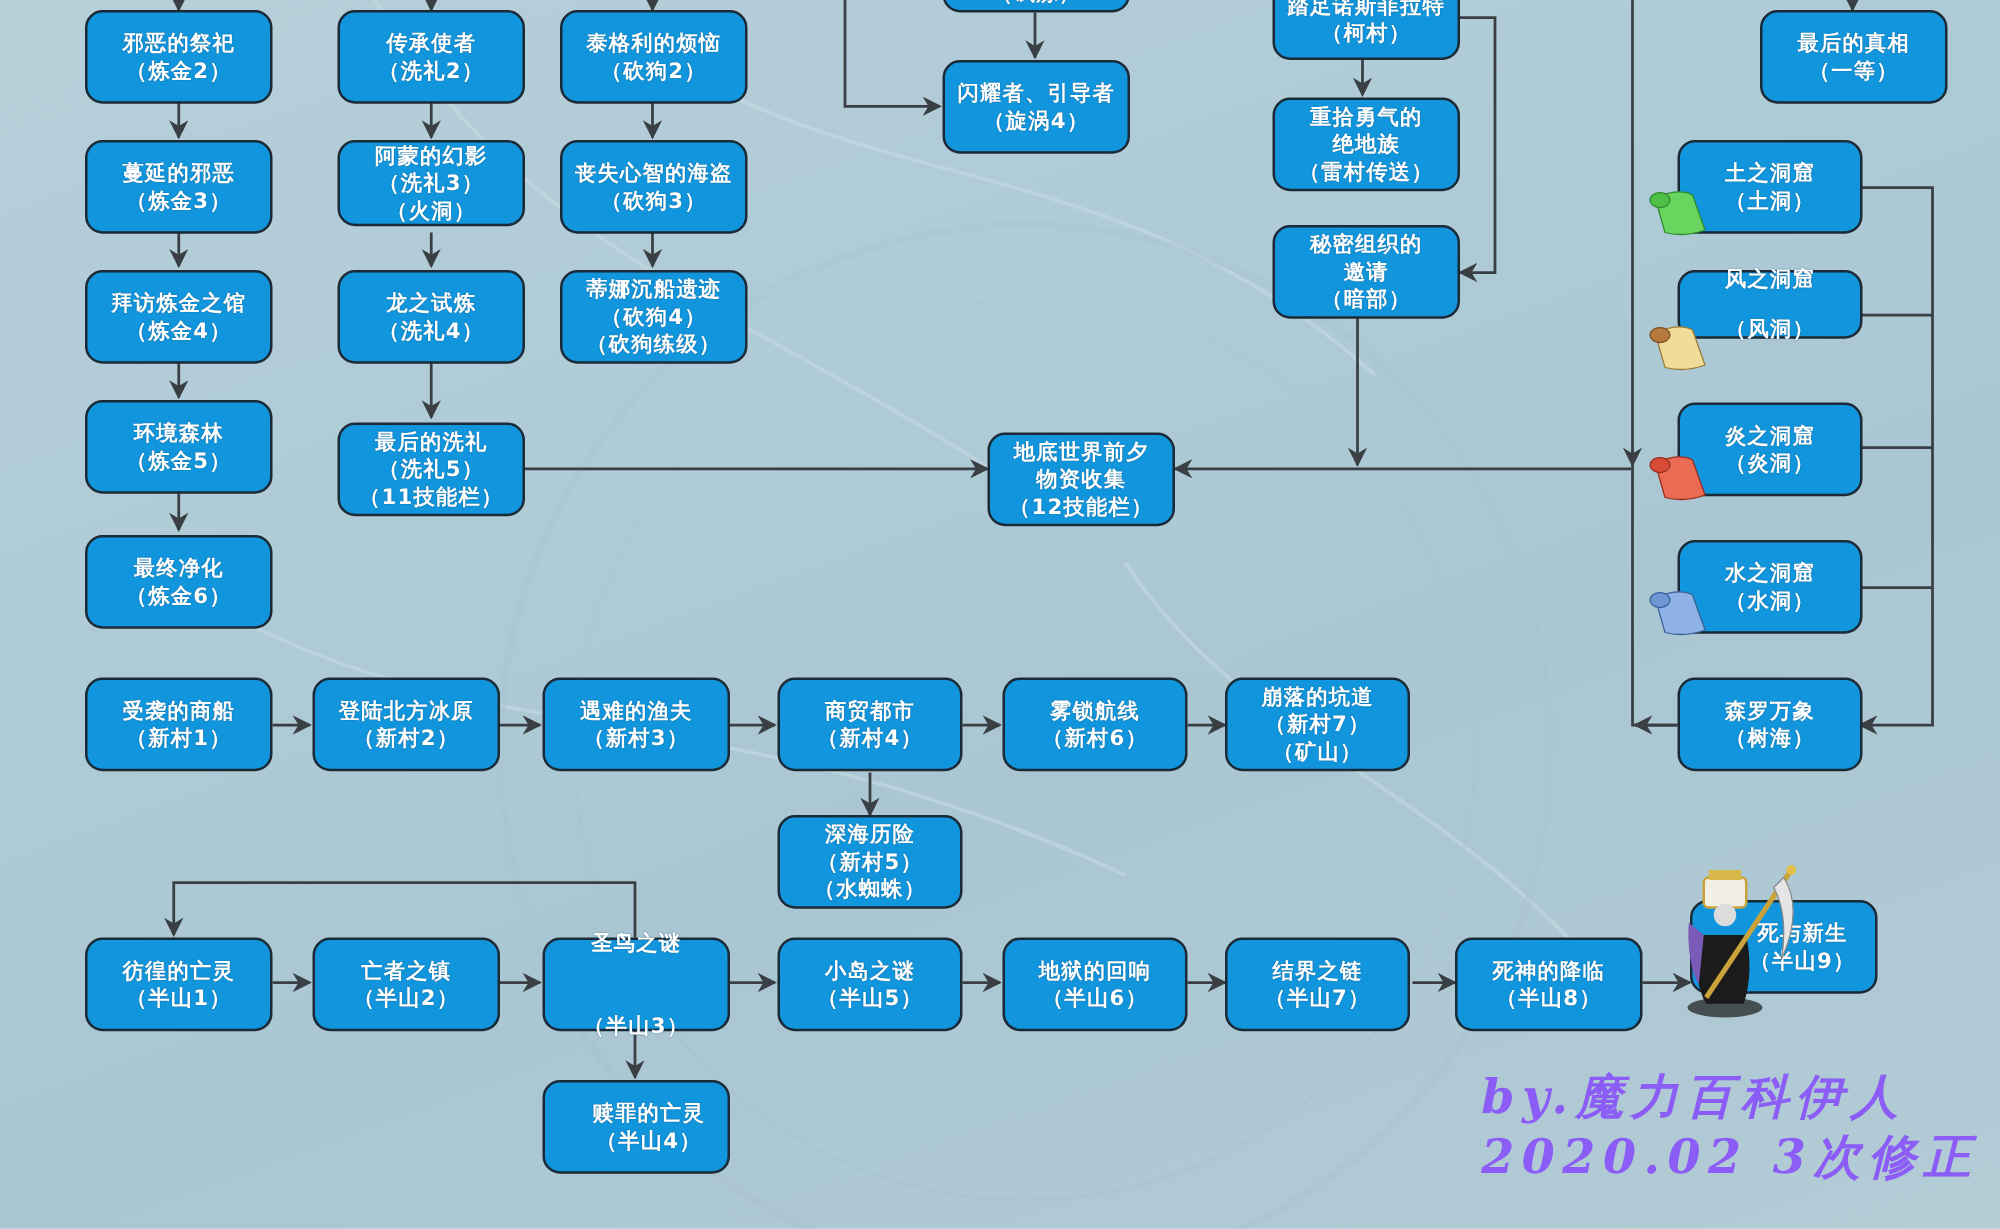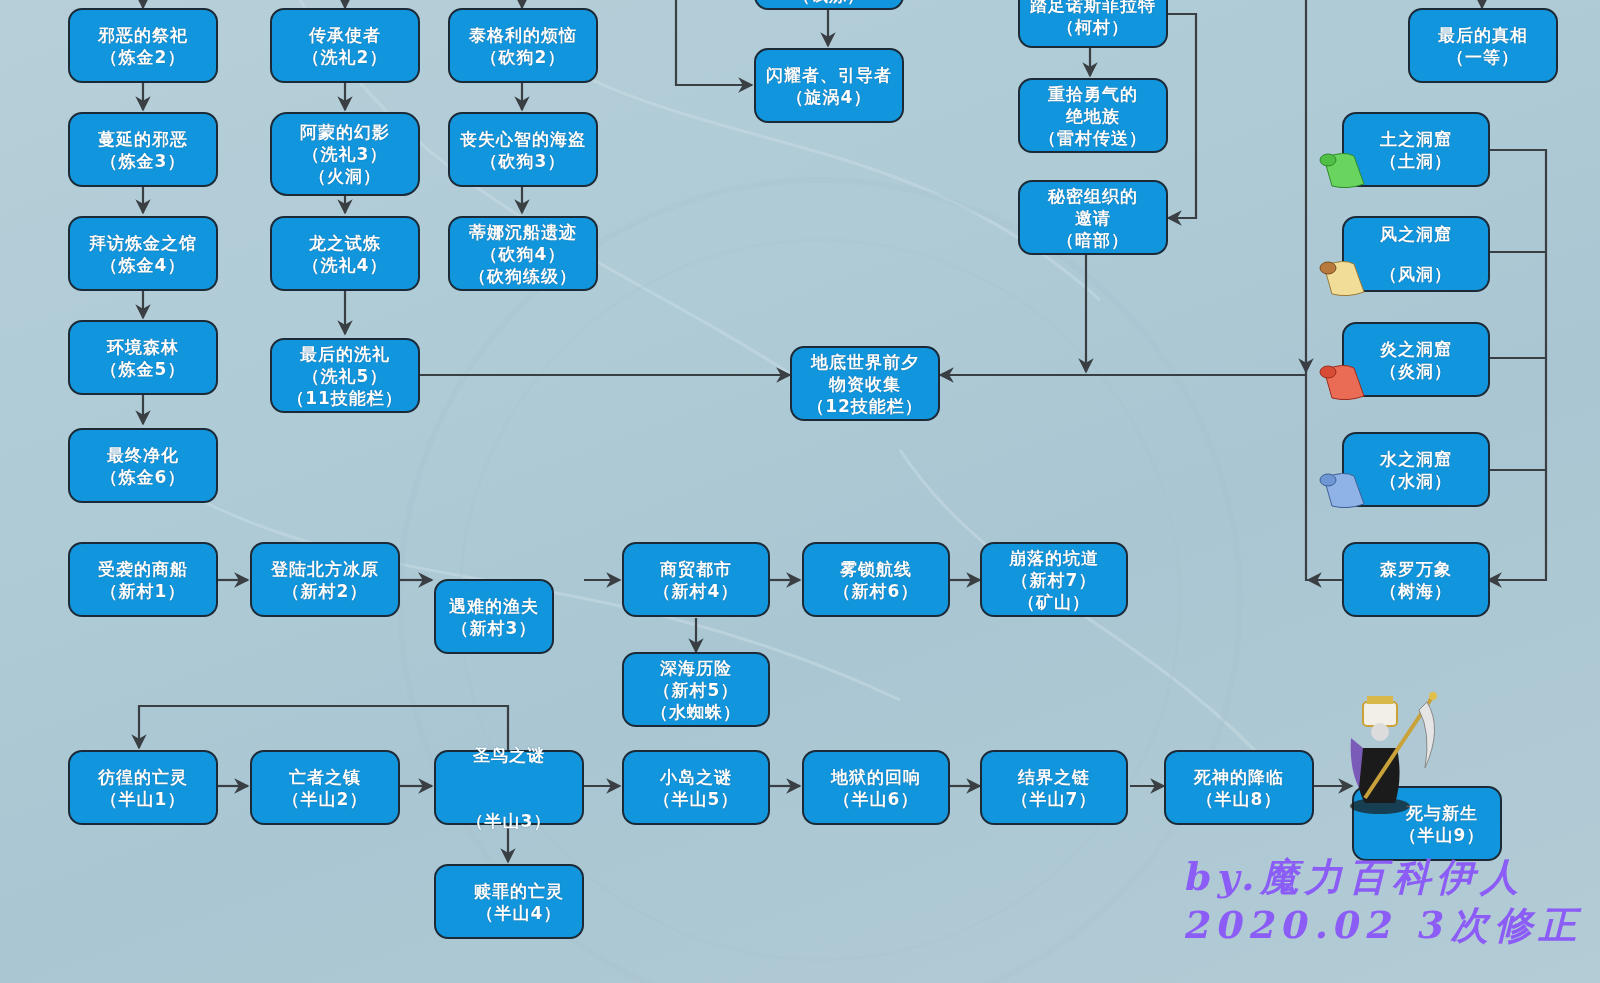--- a/index.html
+++ b/index.html
@@ -119,21 +119,21 @@
 </div>
 <div class="node" style="left:68px;top:428px;width:150px;height:75px;">
   <span>最终净化</span>
   <span>（炼金6）</span>
 </div>
 
 <div class="node" style="left:270px;top:8px;width:150px;height:75px;">
   <span>传承使者</span>
   <span>（洗礼2）</span>
 </div>
-<div class="node" style="left:270px;top:112px;width:150px;height:84px;border-radius:17px;">
+<div class="node" style="left:270px;top:112px;width:150px;height:69px;">
   <span>阿蒙的幻影</span>
   <span>（洗礼3）</span>
   <span>（火洞）</span>
 </div>
 <div class="node" style="left:270px;top:216px;width:150px;height:75px;">
   <span>龙之试炼</span>
   <span>（洗礼4）</span>
 </div>
 <div class="node" style="left:270px;top:338px;width:150px;height:75px;">
   <span>最后的洗礼</span>
@@ -185,21 +185,21 @@
 </div>
 
 <div class="node" style="left:1408px;top:8px;width:150px;height:75px;">
   <span>最后的真相</span>
   <span>（一等）</span>
 </div>
 <div class="node" style="left:1342px;top:112px;width:148px;height:75px;">
   <span>土之洞窟</span>
   <span>（土洞）</span>
 </div>
-<div class="node" style="left:1342px;top:216px;width:148px;height:76px;gap:18px;">
+<div class="node" style="left:1342px;top:216px;width:148px;height:55px;gap:18px;">
   <span>风之洞窟</span>
   <span>（风洞）</span>
 </div>
 <div class="node" style="left:1342px;top:322px;width:148px;height:75px;">
   <span>炎之洞窟</span>
   <span>（炎洞）</span>
 </div>
 <div class="node" style="left:1342px;top:432px;width:148px;height:75px;">
   <span>水之洞窟</span>
   <span>（水洞）</span>
@@ -227,21 +227,21 @@
 </svg>
 
 <div class="node" style="left:68px;top:542px;width:150px;height:75px;">
   <span>受袭的商船</span>
   <span>（新村1）</span>
 </div>
 <div class="node" style="left:250px;top:542px;width:150px;height:75px;">
   <span>登陆北方冰原</span>
   <span>（新村2）</span>
 </div>
-<div class="node" style="left:434px;top:542px;width:120px;height:75px;margin-top:37px;">
+<div class="node" style="left:434px;top:542px;width:150px;height:75px;">
   <span>遇难的渔夫</span>
   <span>（新村3）</span>
 </div>
 <div class="node" style="left:622px;top:542px;width:148px;height:75px;">
   <span>商贸都市</span>
   <span>（新村4）</span>
 </div>
 <div class="node" style="left:622px;top:652px;width:148px;height:75px;">
   <span>深海历险</span>
   <span>（新村5）</span>
@@ -282,21 +282,21 @@
   <span>（半山6）</span>
 </div>
 <div class="node" style="left:980px;top:750px;width:148px;height:75px;">
   <span>结界之链</span>
   <span>（半山7）</span>
 </div>
 <div class="node" style="left:1164px;top:750px;width:150px;height:75px;">
   <span>死神的降临</span>
   <span>（半山8）</span>
 </div>
-<div class="node" style="left:1352px;top:786px;width:150px;height:75px;padding-left:30px;">
+<div class="node" style="left:1352px;top:720px;width:150px;height:75px;padding-left:30px;">
   <span>死与新生</span>
   <span>（半山9）</span>
 </div>
 
 <svg class="reaper" viewBox="0 0 110 130">
   <ellipse cx="45" cy="118" rx="30" ry="8" fill="#1a1a1a" opacity="0.7"></ellipse>
   <path d="M22 60 Q20 100 30 115 L60 115 Q68 90 62 60 Z" fill="#1b1b1b"></path>
   <path d="M16 50 Q14 80 24 100 L28 60 Z" fill="#7a5bb8"></path>
   <rect x="28" y="14" width="34" height="24" rx="4" fill="#f1efe6" stroke="#c9a23a" stroke-width="2"></rect>
   <rect x="32" y="8" width="26" height="8" fill="#d9b84a"></rect>

